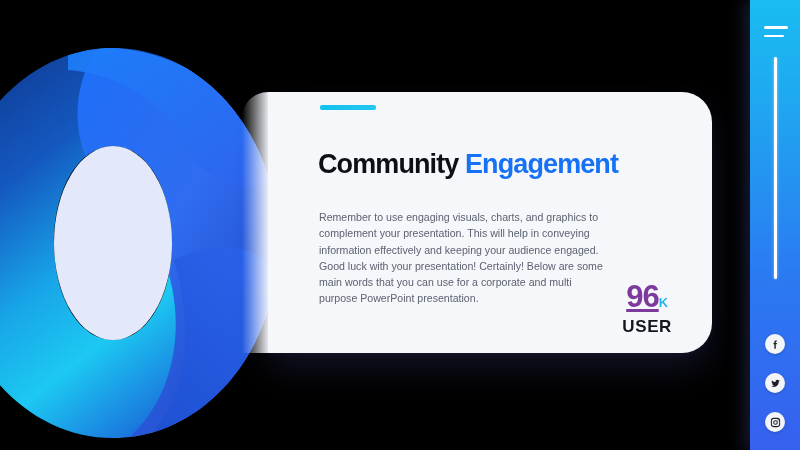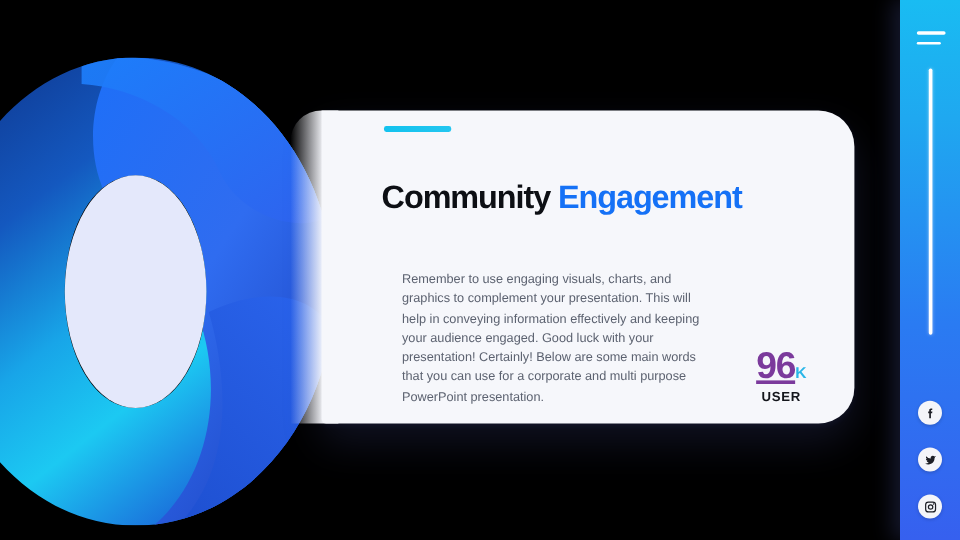--- a/index.html
+++ b/index.html
@@ -47,37 +47,37 @@
     position:absolute; left:50px; top:57px;
     font-size:27px; font-weight:bold; letter-spacing:-0.9px;
     color:#0d0f14; white-space:nowrap;
   }
   .card-title .hl { color:#1571f6; }
 
   .card-body {
     position:absolute; left:51px; top:117px; width:285px;
     font-size:10.6px; line-height:16.3px; color:#5c6270;
   }
-  .card-body p { margin:16px; }
+  .card-body p { margin:0; }
 
   
   #stat {
     position:absolute; right:40px; bottom:16px;
     text-align:center;
   }
   .stat-number {
     font-size:31px; font-weight:bold; color:#7b3a9c;
     letter-spacing:-1px; line-height:1; display:inline-block;text-decoration:underline;
   }
   .stat-unit {
     font-size:13px; font-weight:bold; color:#29b6e8;
     vertical-align:baseline; display:inline-block;
   }
   .stat-label {
-    margin-top:5px; font-size:11px; font-weight:bold;
+    margin-top:5px; font-size:17px; font-weight:bold;
     letter-spacing:.6px; color:#14161c;
   }
 
   
   #sidebar {
     position:absolute; right:0; top:0; width:50px; height:450px;
     background:linear-gradient(180deg,#19bcf2 0%,#1fa8f0 22%,#2a7bf2 60%,#3660ef 100%);
     z-index:5;
     box-shadow:-7px 0 16px rgba(70,80,150,.30);
   }

